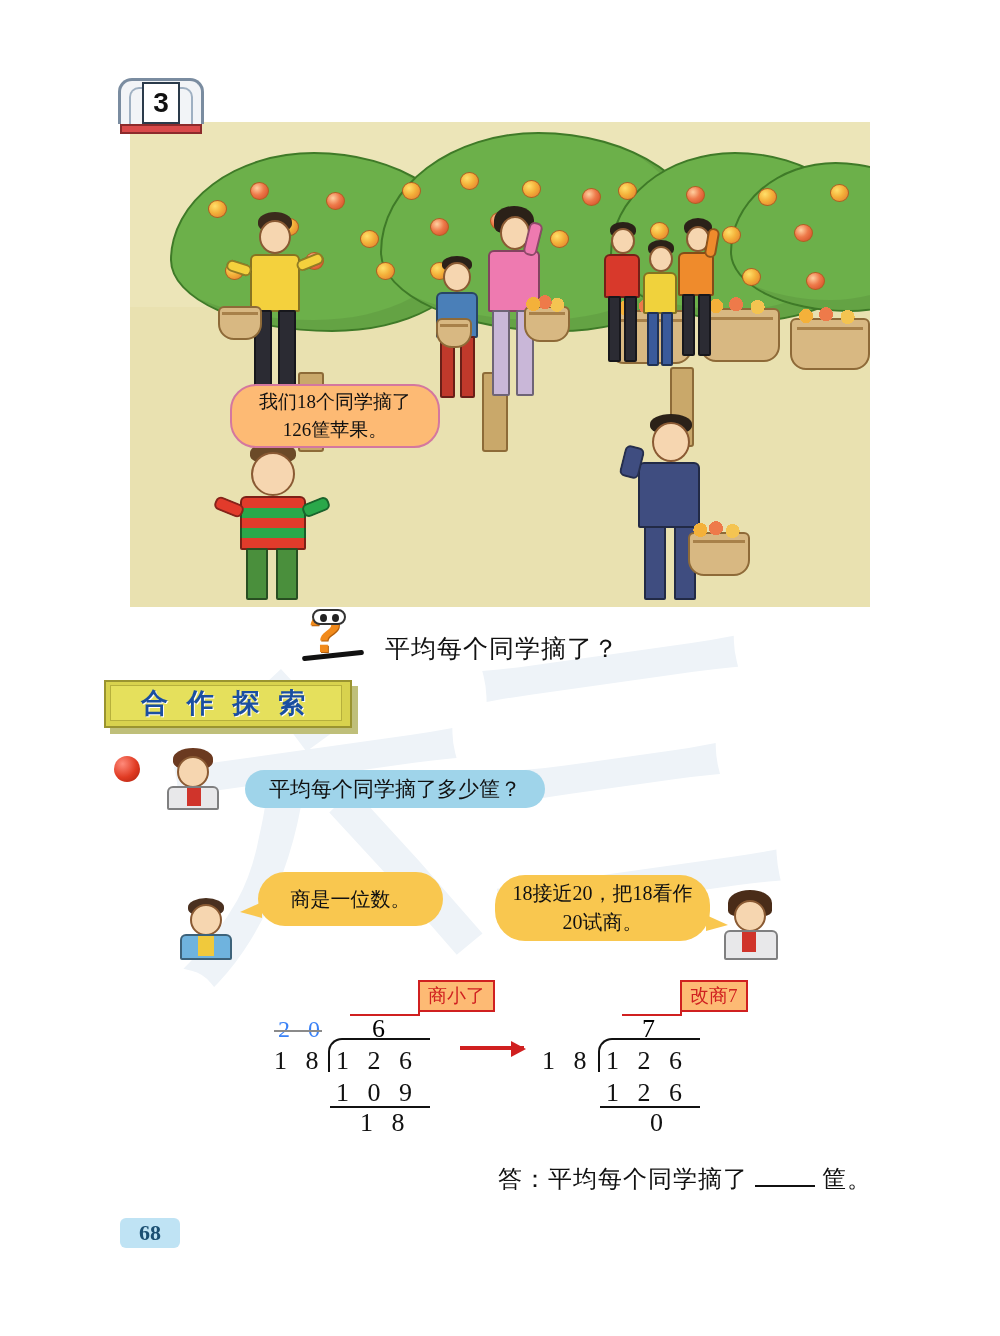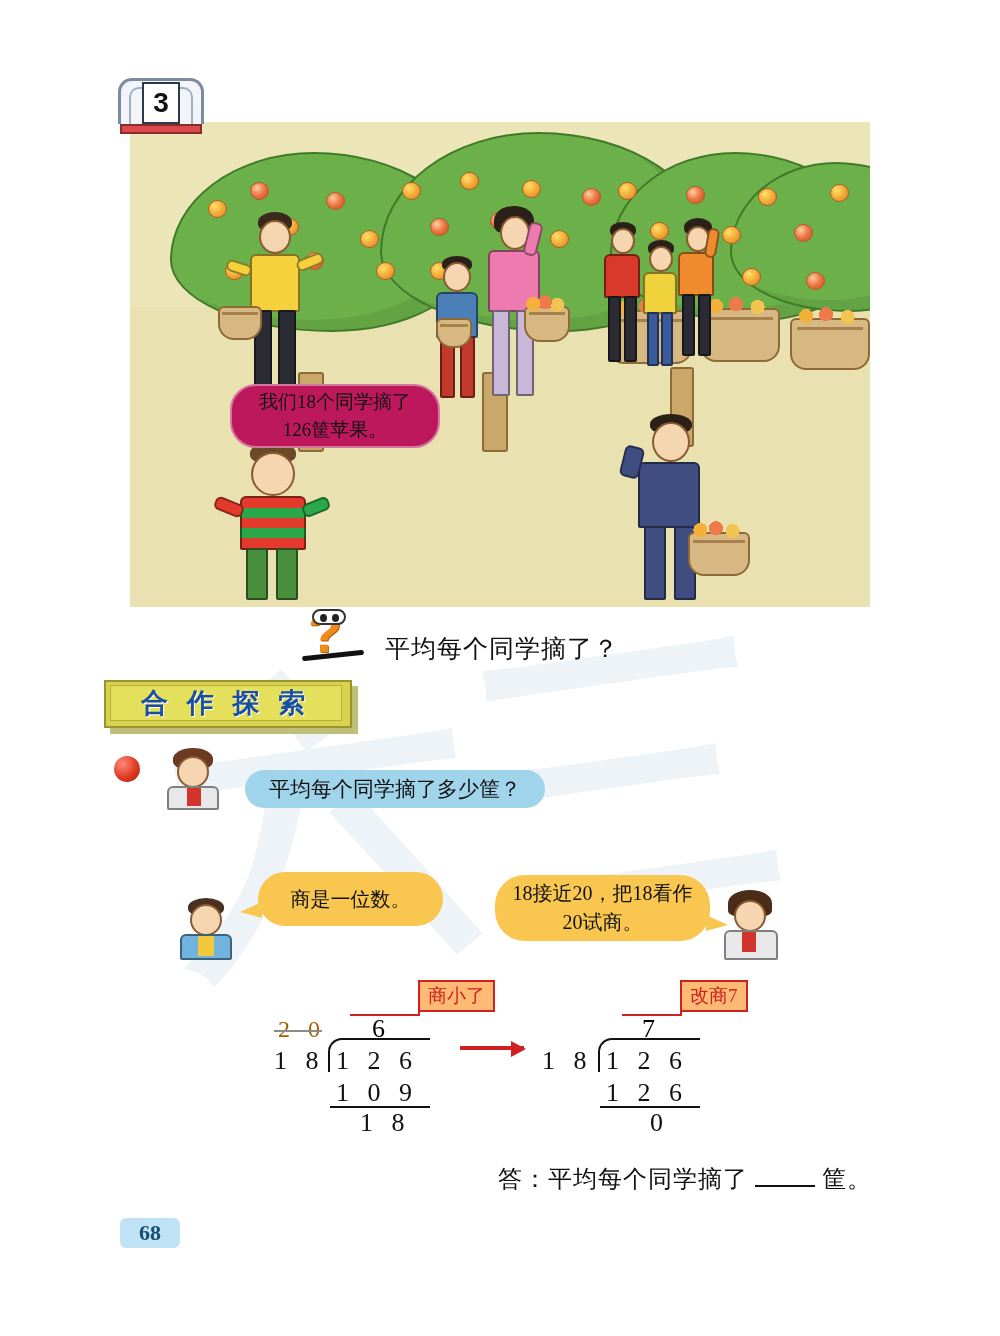--- a/index.html
+++ b/index.html
@@ -117,21 +117,21 @@
   .body { position:absolute; border-radius:6px 6px 2px 2px; border:2px solid rgba(0,0,0,0.45); }
   .legs { position:absolute; border-radius:2px; border:2px solid rgba(0,0,0,0.45); }
   .arm { position:absolute; border-radius:6px; border:2px solid rgba(0,0,0,0.4); }
 
   
   .bubble {
     position:absolute; border-radius:26px; display:flex; align-items:center; justify-content:center;
     text-align:center; line-height:1.45; font-size:19px; color:#111; padding:10px 18px;
     z-index:6; font-family:"Liberation Serif", serif;
   }
-  .bubble-pink { background:#be185d; border:2px solid #d4779f; }
+  .bubble-pink { background:#fdba74; border:2px solid #d4779f; }
   .bubble-pink2 { background:#f07fb6; border:2px solid #c95a93; }
 
   
   .q-icon { position:absolute; left:300px; top:605px; width:64px; height:64px; z-index:5; }
   .q-mark {
     position:absolute; left:8px; top:0; font-size:56px; color:#f18a1b;
     font-weight:bold; font-family:"Liberation Sans", sans-serif; line-height:1;
     text-shadow:1px 1px 0 #b4600d;
   }
   .q-eyes {
@@ -231,21 +231,21 @@
     position:absolute; background:#d02020;
   }
   .div-group { position:absolute; font-size:26px; color:#111; letter-spacing:6px; }
   .quot { position:absolute; font-size:26px; letter-spacing:6px; }
   .bracket {
     position:absolute; border-left:2px solid #111; border-top:2px solid #111;
     border-radius:14px 0 0 0;
   }
   .hline { position:absolute; height:2px; background:#111; }
   .trial {
-    position:absolute; font-size:24px; color:#a16207; letter-spacing:6px;
+    position:absolute; font-size:24px; color:#3b82f6; letter-spacing:6px;
   }
   .strike { position:absolute; height:2px; background:#8a8a8a; }
   .arrow-red {
     position:absolute; left:210px; top:66px; width:64px; height:0;
     border-top:4px solid #d02020;
   }
   .arrow-red:after {
     content:""; position:absolute; right:-2px; top:-9px;
     border-width:8px 0 8px 15px; border-style:solid;
     border-color:transparent transparent transparent #d02020;

